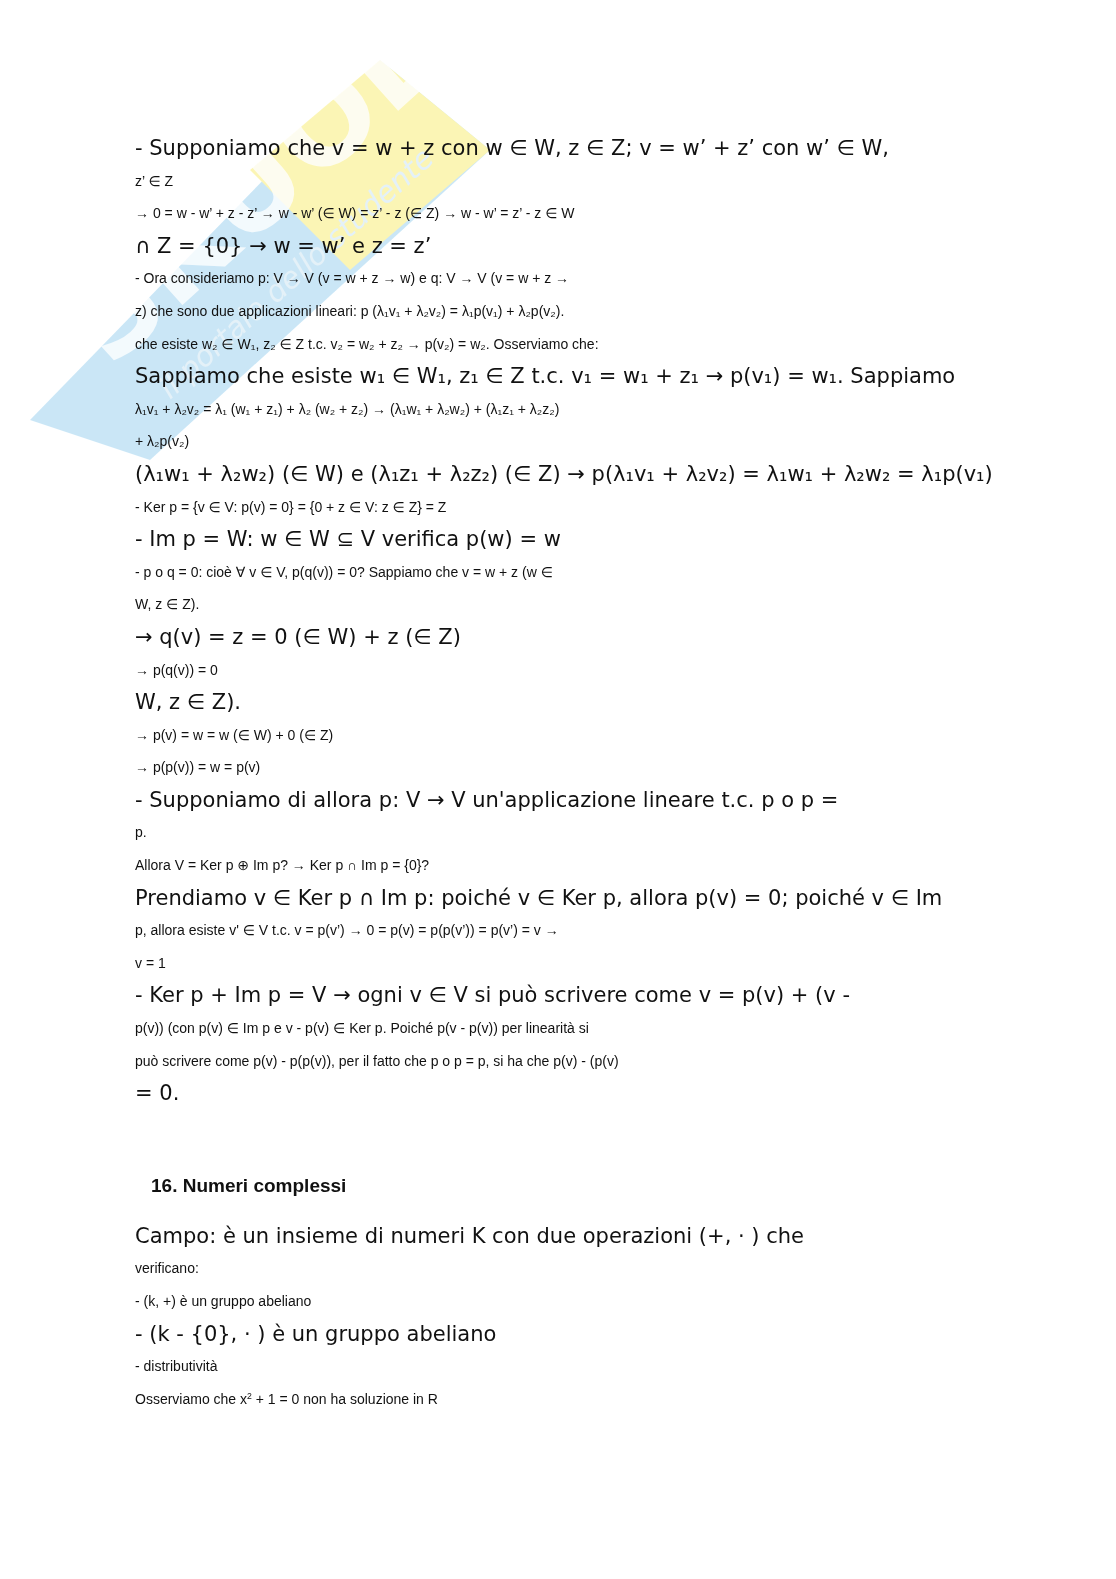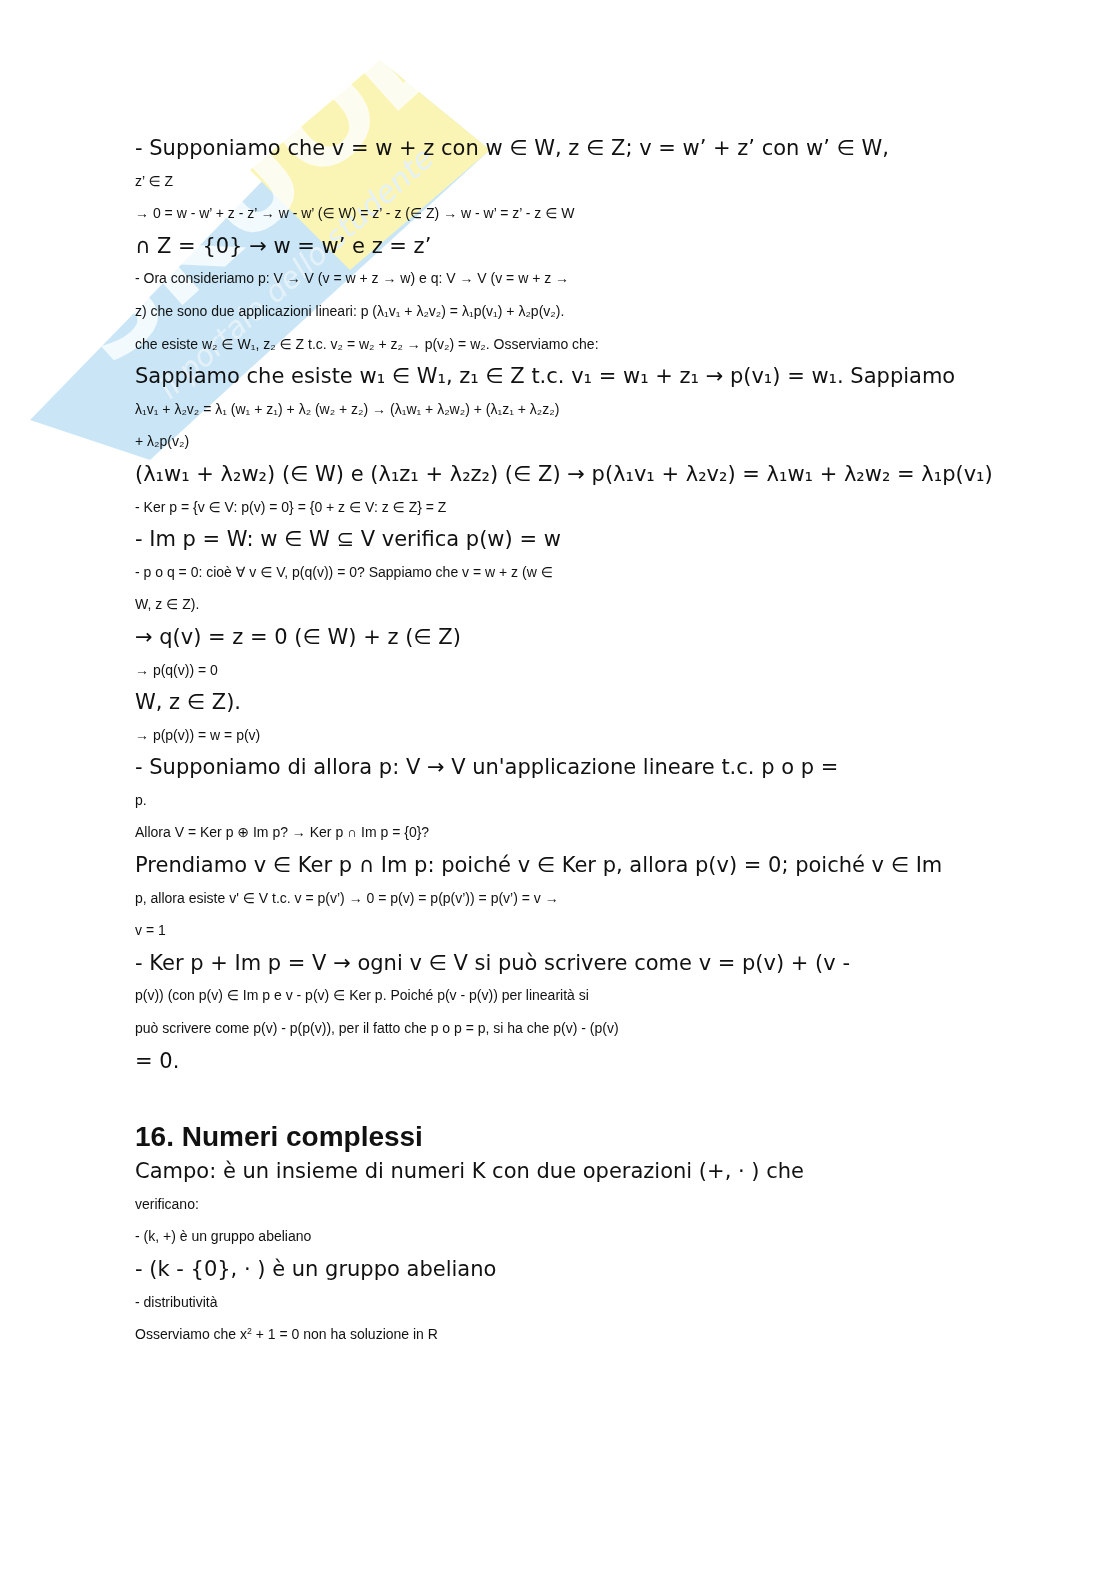--- a/index.html
+++ b/index.html
@@ -3,21 +3,21 @@
 <meta charset="utf-8">
 <style>
   html, body { margin: 0; padding: 0; background: #ffffff; }
   body { width: 1116px; height: 1579px; position: relative; overflow: hidden; font-family: "Liberation Sans", sans-serif; color: #111; }
   .watermark { position: absolute; left: 20px; top: 40px; width: 480px; height: 420px; pointer-events: none; z-index: 0; }
   .page { position: absolute; left: 135px; top: 132px; width: 845px; z-index: 1; }
   .ln { font-size: 22px; line-height: 32.6px; white-space: nowrap; }
   .sans { font-family: "DejaVu Sans", sans-serif; font-size: 21px; }
   .nar { font-family: "Liberation Sans", sans-serif; font-size: 14px; }
   sup { font-size: 0.62em; vertical-align: 0.6em; line-height: 0; }
-  h2 { font-family: "Liberation Sans", sans-serif; font-weight: bold; font-size: 28px; margin: 0; line-height: 36px; }
+  h2 { font-family: "Liberation Sans", sans-serif; font-weight: bold; font-size: 19px; margin: 16px; line-height: 36px; }
   .gap { height: 42px; }
 </style>
 </head>
 <body>
 
 <svg class="watermark" viewBox="0 0 480 420" xmlns="http://www.w3.org/2000/svg">
   <g opacity="0.55">
     <polygon points="10,380 360,20 470,110 130,420" fill="#9fd3f0"></polygon>
     <polygon points="230,130 360,20 470,110 330,230" fill="#f9ee7a"></polygon>
     <text x="90" y="330" transform="rotate(-42 90 330)" font-family="DejaVu Sans, sans-serif" font-weight="bold" font-size="120" fill="#ffffff" opacity="0.8">SKUOLA</text>
@@ -38,20 +38,21 @@
       <div class="ln nar">λ₁v₁ + λ₂v₂ = λ₁ (w₁ + z₁) + λ₂ (w₂ + z₂) → (λ₁w₁ + λ₂w₂) + (λ₁z₁ + λ₂z₂)</div>
       <div class="ln nar">+ λ₂p(v₂)</div>
       <div class="ln sans">(λ₁w₁ + λ₂w₂) (∈ W) e (λ₁z₁ + λ₂z₂) (∈ Z) → p(λ₁v₁ + λ₂v₂) = λ₁w₁ + λ₂w₂ = λ₁p(v₁)</div>
       <div class="ln nar">- Ker p = {v ∈ V: p(v) = 0} = {0 + z ∈ V: z ∈ Z} = Z</div>
       <div class="ln sans">- Im p = W: w ∈ W ⊆ V verifica p(w) = w</div>
       <div class="ln nar">- p o q = 0: cioè ∀ v ∈ V, p(q(v)) = 0? Sappiamo che v = w + z (w ∈</div>
       <div class="ln nar">W, z ∈ Z).</div>
       <div class="ln sans">→ q(v) = z = 0 (∈ W) + z (∈ Z)</div>
       <div class="ln nar">→ p(q(v)) = 0</div>
       <div class="ln sans">W, z ∈ Z).</div>
+      <div class="ln nar">→ p(v) = w = w (∈ W) + 0 (∈ Z)</div>
       <div class="ln nar">→ p(p(v)) = w = p(v)</div>
       <div class="ln sans">- Supponiamo di allora p: V → V un'applicazione lineare t.c. p o p =</div>
       <div class="ln nar">p.</div>
       <div class="ln nar">Allora V = Ker p ⊕ Im p? → Ker p ∩ Im p = {0}?</div>
       <div class="ln sans">Prendiamo v ∈ Ker p ∩ Im p: poiché v ∈ Ker p, allora p(v) = 0; poiché v ∈ Im</div>
       <div class="ln nar">p, allora esiste v' ∈ V t.c. v = p(v’) → 0 = p(v) = p(p(v’)) = p(v’) = v →</div>
       <div class="ln nar">v = 1</div>
       <div class="ln sans">- Ker p + Im p = V → ogni v ∈ V si può scrivere come v = p(v) + (v -</div>
       <div class="ln nar">p(v)) (con p(v) ∈ Im p e v - p(v) ∈ Ker p. Poiché p(v - p(v)) per linearità si</div>
       <div class="ln nar">può scrivere come p(v) - p(p(v)), per il fatto che p o p = p, si ha che p(v) - (p(v)</div>

